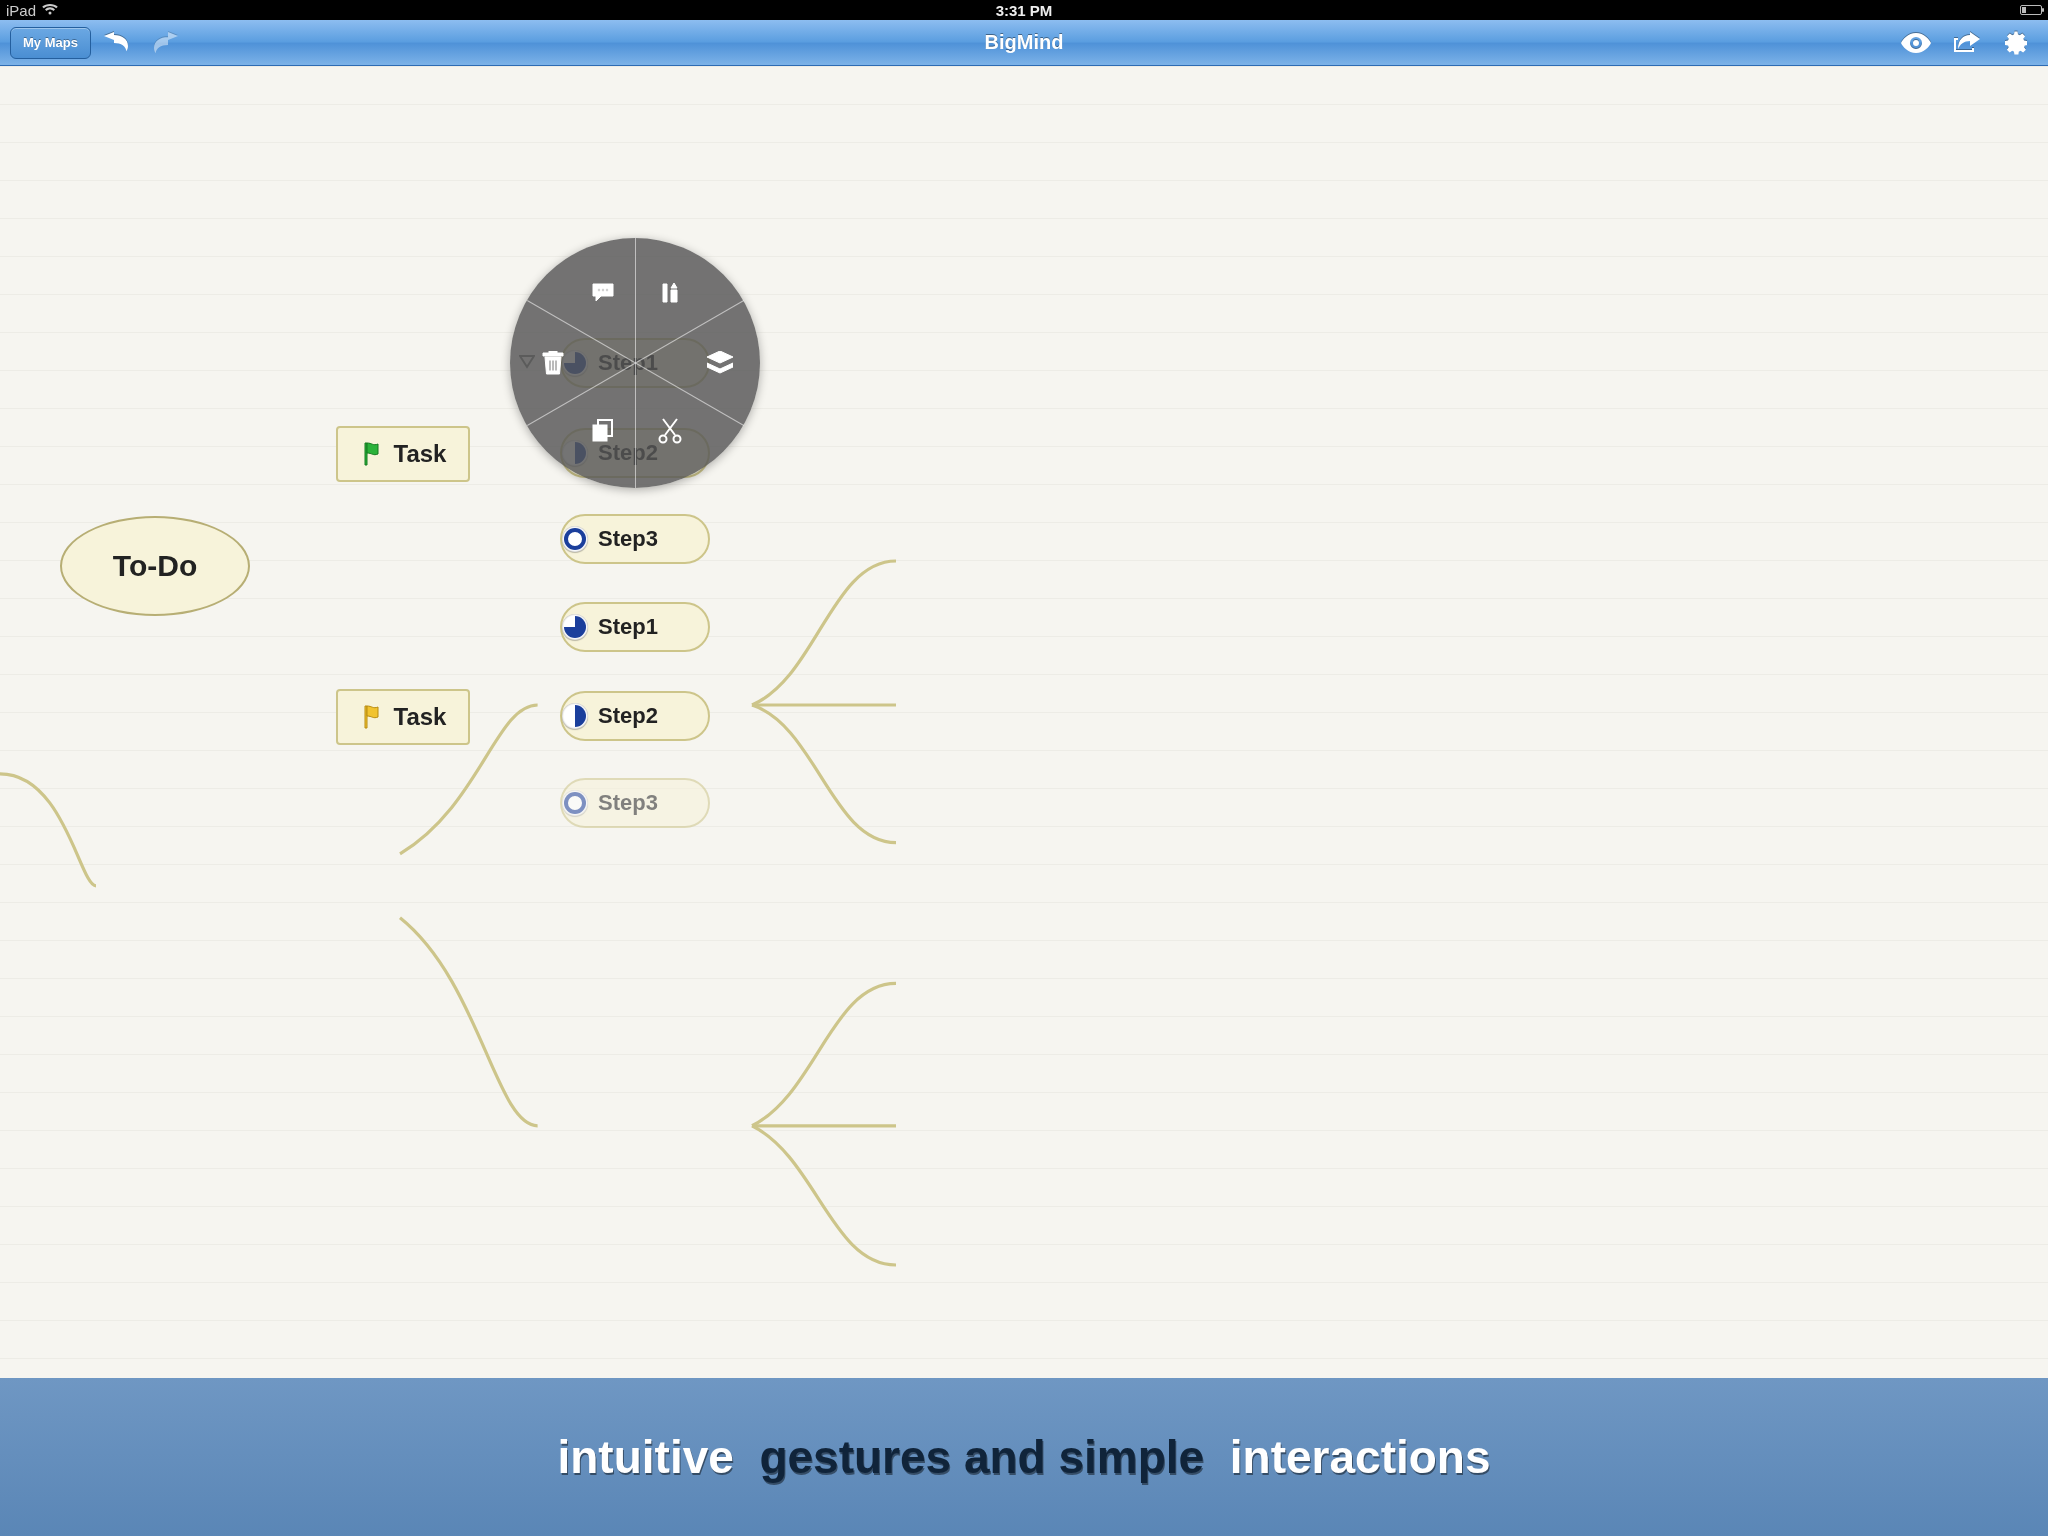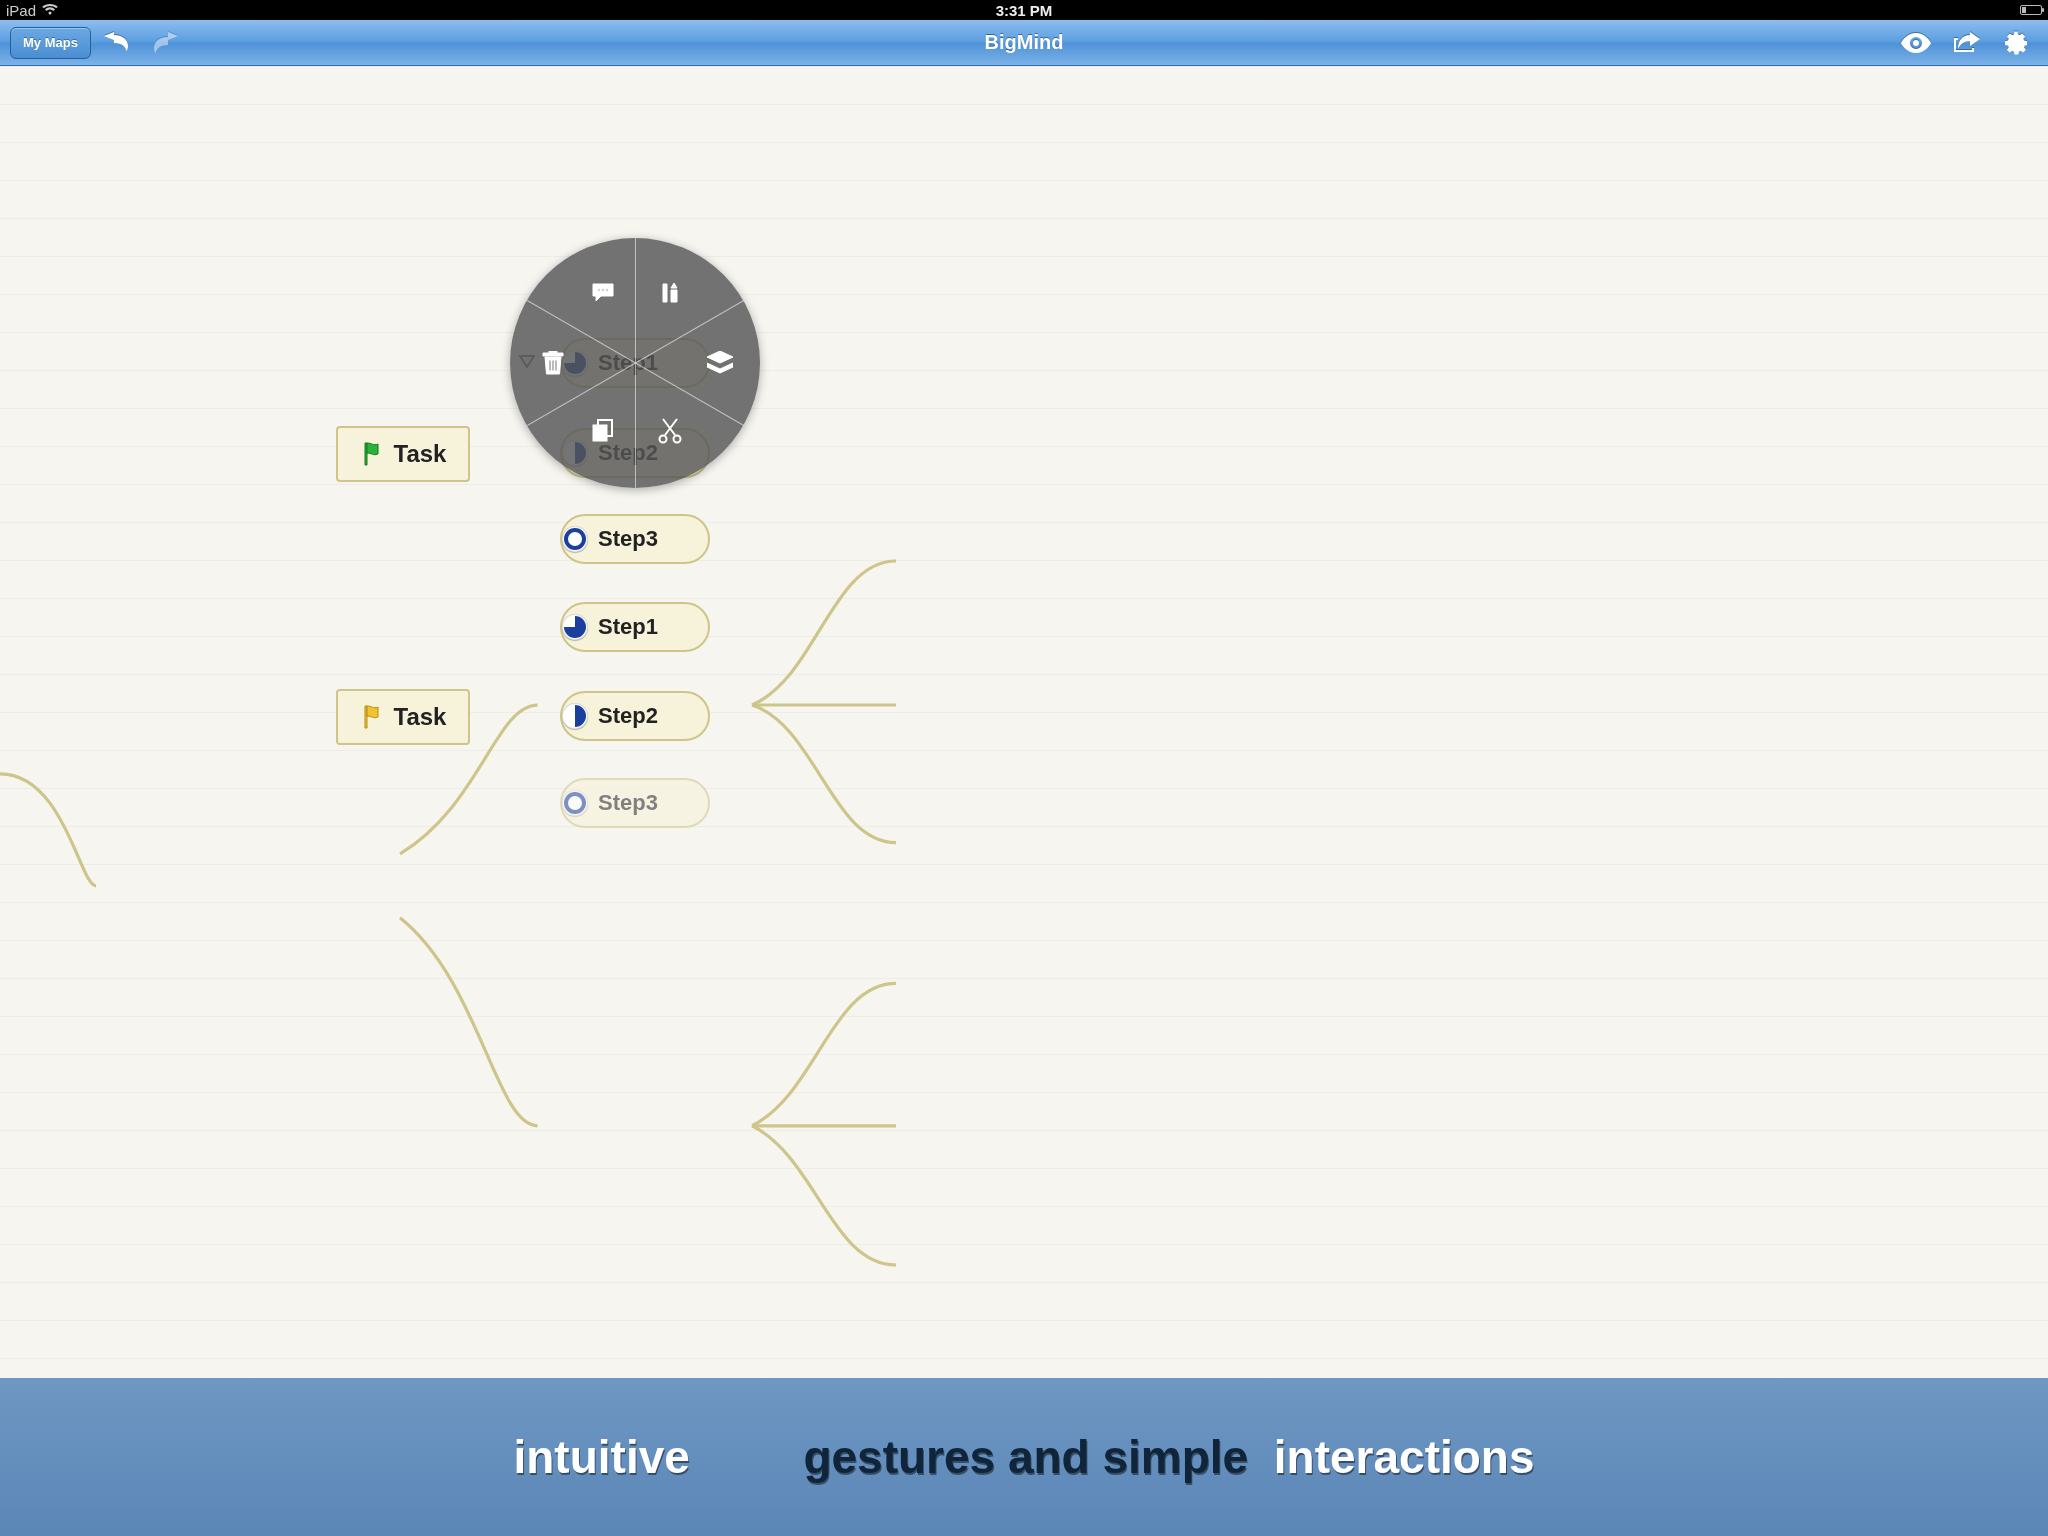--- a/index.html
+++ b/index.html
@@ -93,21 +93,21 @@
 
   
   .banner {
     position:absolute; left:0; right:0; bottom:0; height:158px;
     background: linear-gradient(#6f97c3, #5a86b6);
     display:flex; align-items:center; justify-content:center;
     font-family: "Myriad Pro","Helvetica Neue",Arial,sans-serif;
     font-size: 46px; font-weight: 600; color: #fff;
     text-shadow: 1px 2px 0 rgba(0,0,0,.45);
   }
-  .banner .dark { color: #10243a; margin-left: 44px; }
+  .banner .dark { color: #10243a; }
 </style>
 </head>
 <body>
 
 <div class="status-bar">
   <div class="left">
     <span>iPad</span>
     <svg width="16" height="12" viewBox="0 0 16 12">
         <path fill="#ccc" d="M8 10.5a1.5 1.5 0 100-3 1.5 1.5 0 000 3zM3 5.5C4.4 4 6.1 3.2 8 3.2s3.6.8 5 2.3L11.4 7C10.4 6 9.3 5.5 8 5.5S5.6 6 4.6 7L3 5.5zM.2 2.7C2.3.8 5 0 8 0s5.7.8 7.8 2.7L14.2 4.2C12.4 2.7 10.3 1.9 8 1.9S3.6 2.7 1.8 4.2L.2 2.7z"></path>
       </svg>
@@ -165,20 +165,23 @@
       <path d="M 470 387 C 510 370 520 297 560 297"></path>
       <path d="M 470 387 C 510 387 520 387 560 387"></path>
       <path d="M 470 387 C 510 400 520 473 560 473"></path>
 
       <path d="M 470 650 C 510 630 520 561 560 561"></path>
       <path d="M 470 650 C 510 650 520 650 560 650"></path>
       <path d="M 470 650 C 510 670 520 737 560 737"></path>
     </g>
   </svg>
 
+  <div class="node-root" style="top:450px;">
+    <span>To-Do</span>
+  </div>
 
   <div class="node-task" style="left:336px; top:360px;">
     <span class="flag">
       <svg width="26" height="26" viewBox="0 0 26 26">
           <path fill="#2bb23a" stroke="#147a20" d="M5 2h2v22H5z"></path>
           <path fill="#2bb23a" stroke="#147a20" d="M7 2c5 0 6 3 11 1v10c-5 2-6-1-11-1z"></path>
         </svg>
     </span>
     <span>Task</span>
   </div>

